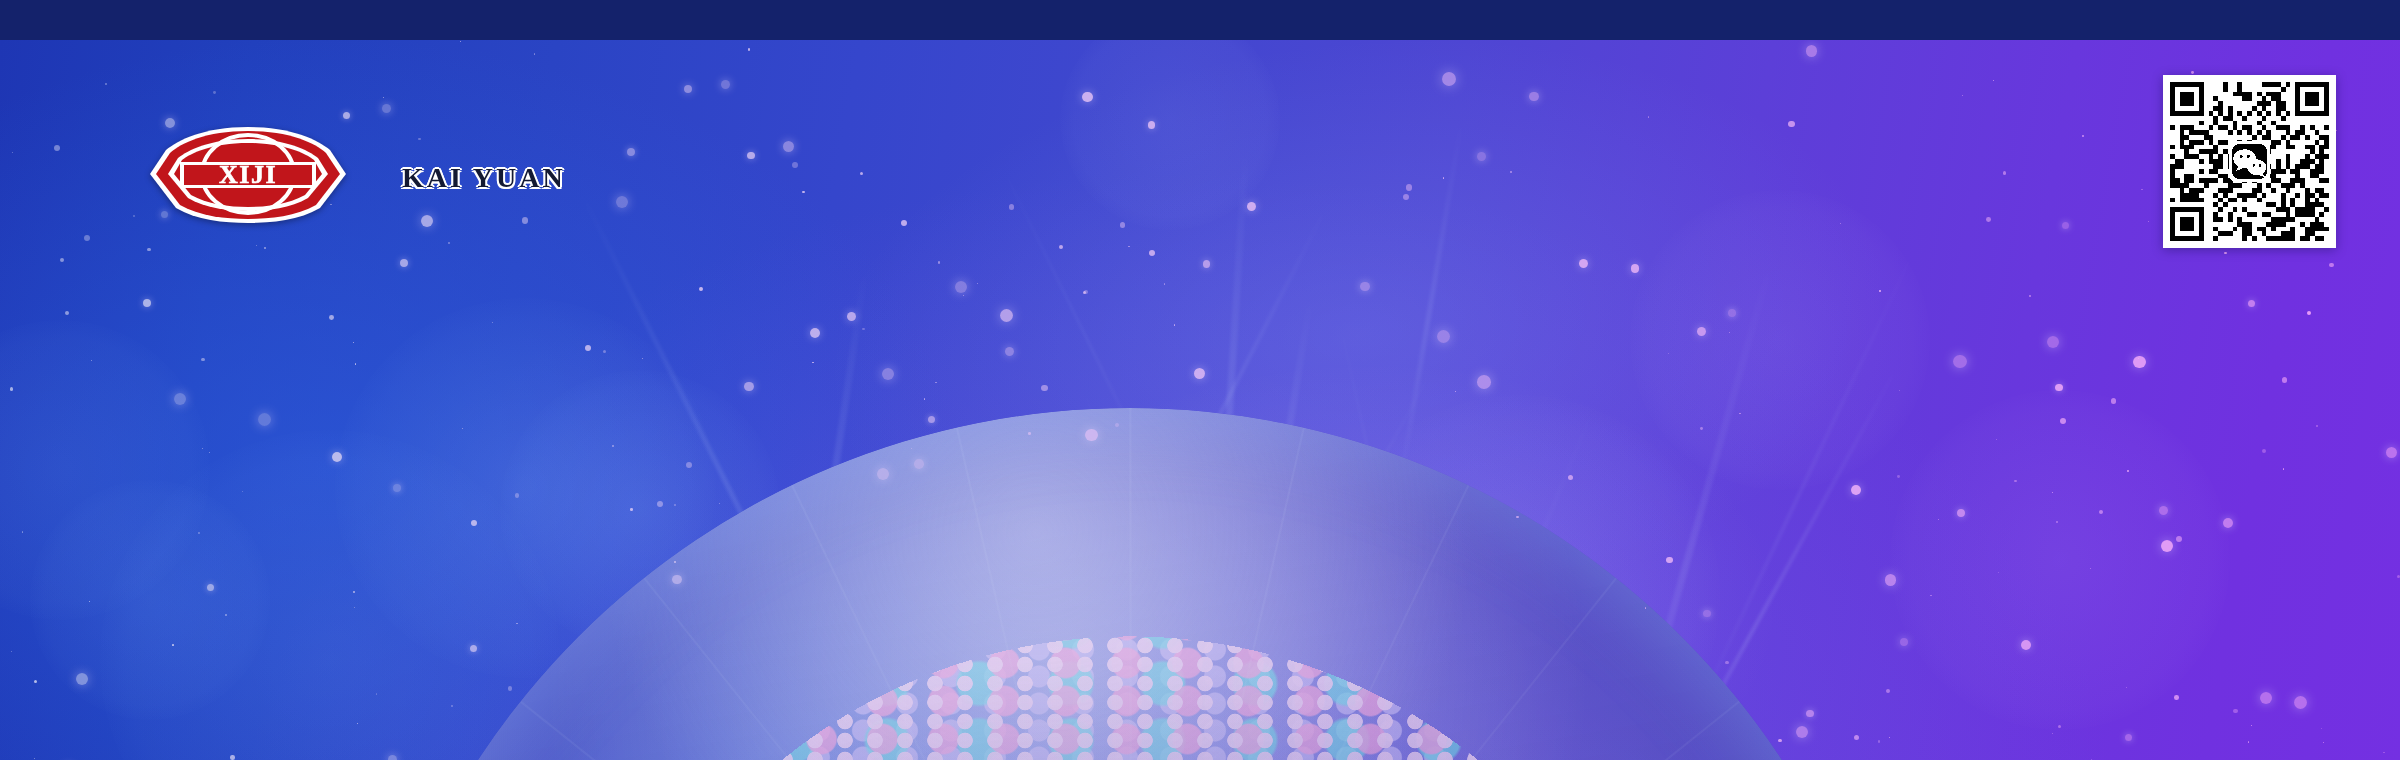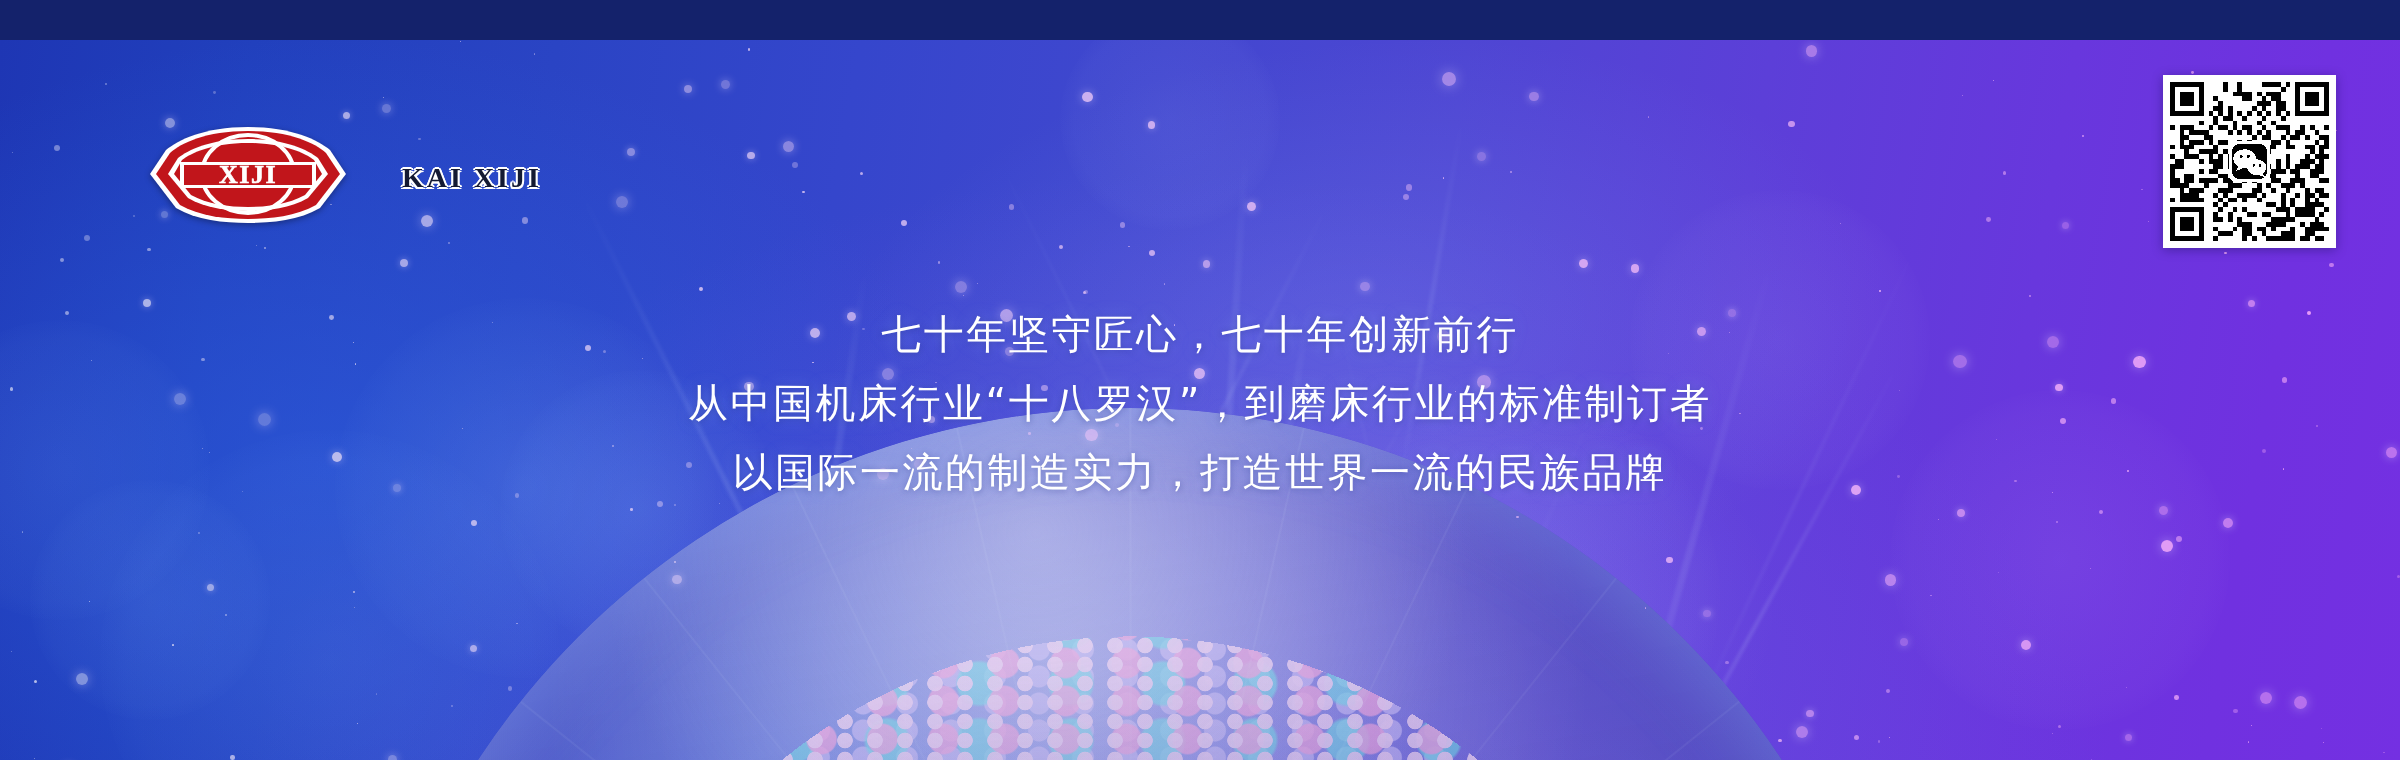--- a/index.html
+++ b/index.html
@@ -520,30 +520,25 @@
           <ellipse cx="98" cy="52" rx="46" ry="39" fill="none" stroke="#ffffff" stroke-width="4"></ellipse>
           <rect x="30" y="40" width="136" height="26" fill="#ffffff"></rect>
           <rect x="34" y="43" width="128" height="20" fill="#c1151b"></rect>
           <text x="98" y="61" text-anchor="middle" font-family="Liberation Serif, DejaVu Serif, serif" font-size="26" font-weight="700" fill="#ffffff" letter-spacing="1.5" stroke="#ffffff" stroke-width="0.6">XIJI</text>
         </g>
       </svg>
     </div>
 
 
     <div class="ky">
-      <div class="ky-en">KAI XIJI</div>
+      <div class="ky-en">KAI YUAN</div>
     </div>
   </div>
 
   <div class="copy">
-    <div class="sublines">
-      <p class="subline">七十年坚守匠心，七十年创新前行</p>
-      <p class="subline">从中国机床行业“十八罗汉”，到磨床行业的标准制订者</p>
-      <p class="subline">以国际一流的制造实力，打造世界一流的民族品牌</p>
-    </div>
   </div>
 
   <div class="qr-card">
     <svg id="qr-svg" viewBox="0 0 33 33" shape-rendering="crispEdges" xmlns="http://www.w3.org/2000/svg">
         <rect width="33" height="33" fill="#ffffff"></rect>
         <rect x="0" y="0" width="1" height="1" fill="#000000"></rect>
         <rect x="1" y="0" width="1" height="1" fill="#000000"></rect>
         <rect x="2" y="0" width="1" height="1" fill="#000000"></rect>
         <rect x="3" y="0" width="1" height="1" fill="#000000"></rect>
         <rect x="4" y="0" width="1" height="1" fill="#000000"></rect>

